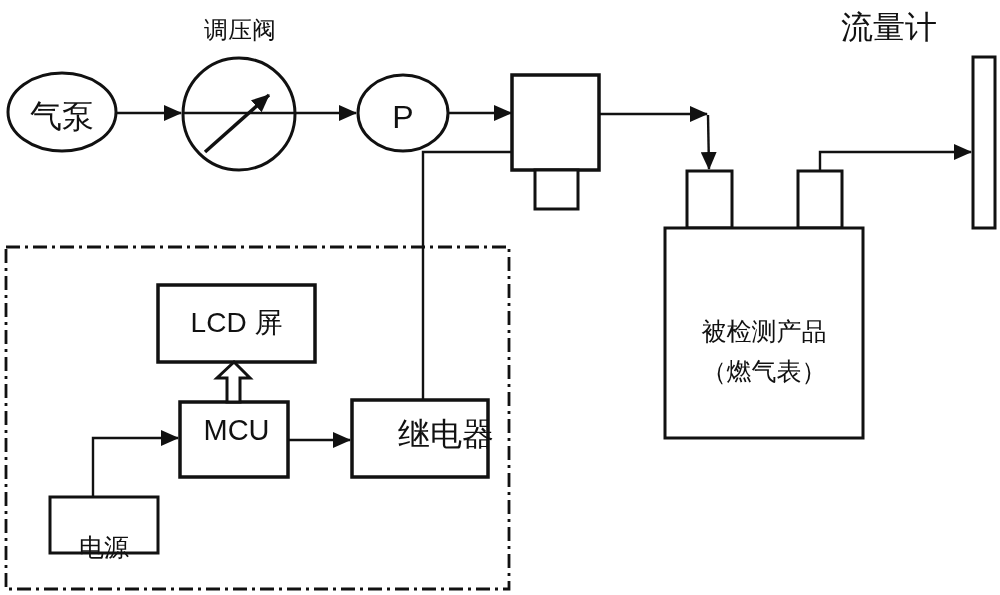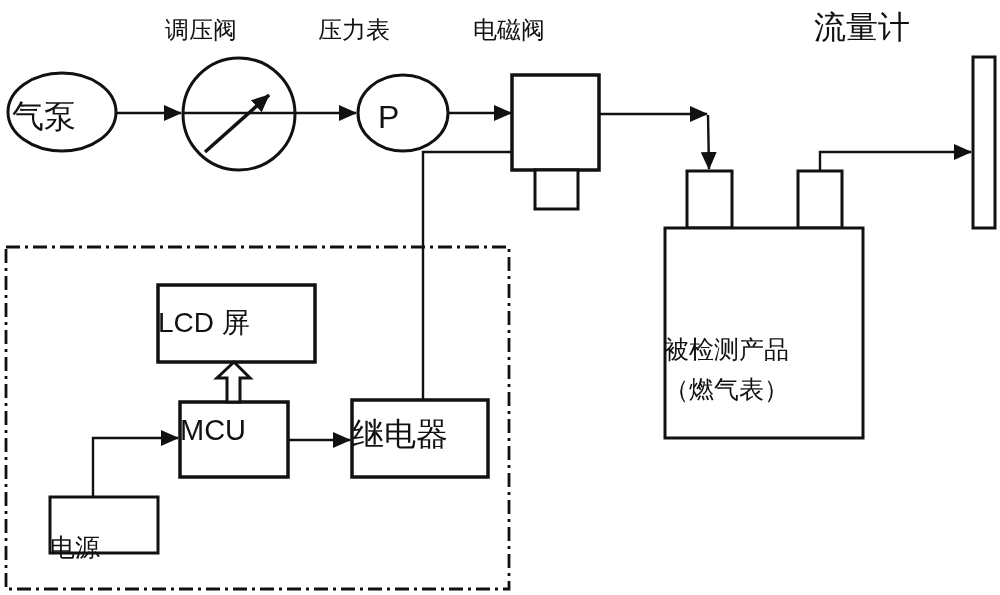--- a/index.html
+++ b/index.html
@@ -15,20 +15,21 @@
     overflow: hidden;
     font-family: "Liberation Serif", serif;
   }
   #wires {
     position: absolute;
     left: 0;
     top: 0;
   }
   .lbl {
     position: absolute;
+    text-align: center;
     color: #111111;
     white-space: nowrap;
     line-height: 1.2;
   }
   .serif { font-family: "Liberation Serif", serif; }
   .sans  { font-family: "Liberation Sans", sans-serif; }
   .top-label   { font-size: 24px; }
   .node-label  { font-size: 25px; }
   .big-label   { font-size: 32px; }
   .product-label { font-size: 25px; line-height: 40px; }
@@ -83,30 +84,28 @@
     <rect x="50" y="497" width="108" height="56" fill="#fff" stroke="#111" stroke-width="3"></rect>
 
     <polyline points="93,497 93,438 178,438" fill="none" stroke="#111" stroke-width="2.4" marker-end="url(#arr)"></polyline>
 
     <line x1="288" y1="440" x2="350" y2="440" stroke="#111" stroke-width="2.4" marker-end="url(#arr)"></line>
 
     <polygon points="227,402 227,378 217,378 234,362 250,378 240,378 240,402" fill="#ffffff" stroke="#111" stroke-width="3"></polygon>
   </svg>
 
   <div class="lbl serif top-label" style="left:165px; top:16px; width:150px;">调压阀</div>
-  <div class="lbl serif top-label" style="left:318px; top:16px; width:150px;">压力表</div>
-  <div class="lbl serif top-label" style="left:473px; top:16px; width:150px;">电磁阀</div>
   <div class="lbl serif big-label" style="left:814px; top:8px; width:150px;">流量计</div>
 
   <div class="lbl serif big-label" style="left:12px; top:97px; width:100px;">气泵</div>
   <div class="lbl sans big-label" style="left:378px; top:98px; width:50px;">P</div>
 
-  <div class="lbl serif product-label" style="left:664px; top:312px; width:200px;margin-top:18px;">
+  <div class="lbl serif product-label" style="left:664px; top:312px; width:200px;">
     <div>被检测产品</div>
     <div>（燃气表）</div>
   </div>
 
   <div class="lbl sans" style="left:158px; top:306px; width:157px; font-size:28px;">LCD 屏</div>
   <div class="lbl sans" style="left:180px; top:413px; width:113px; font-size:29px;">MCU</div>
-  <div class="lbl serif big-label" style="left:352px; top:415px; width:136px;">继电器</div>
+  <div class="lbl serif big-label" style="left:352px; top:415px; width:136px;padding-left:26px;">继电器</div>
   <div class="lbl serif node-label" style="left:50px; top:510px; width:108px;margin-top:23px;">电源</div>
 
 </div>
 
 </body></html>

